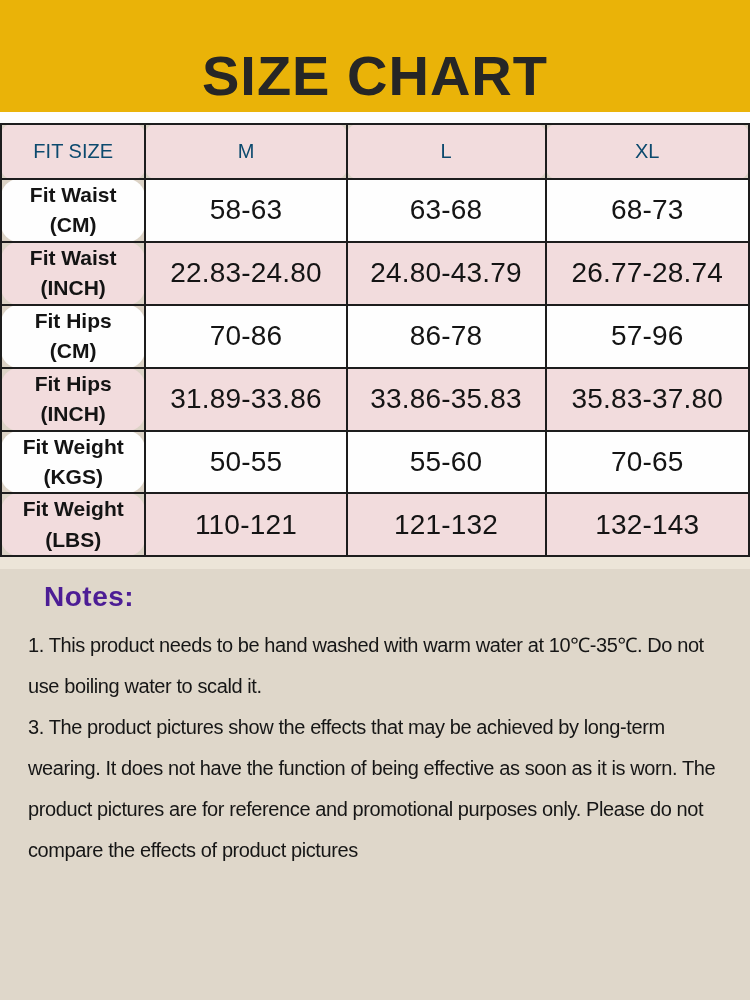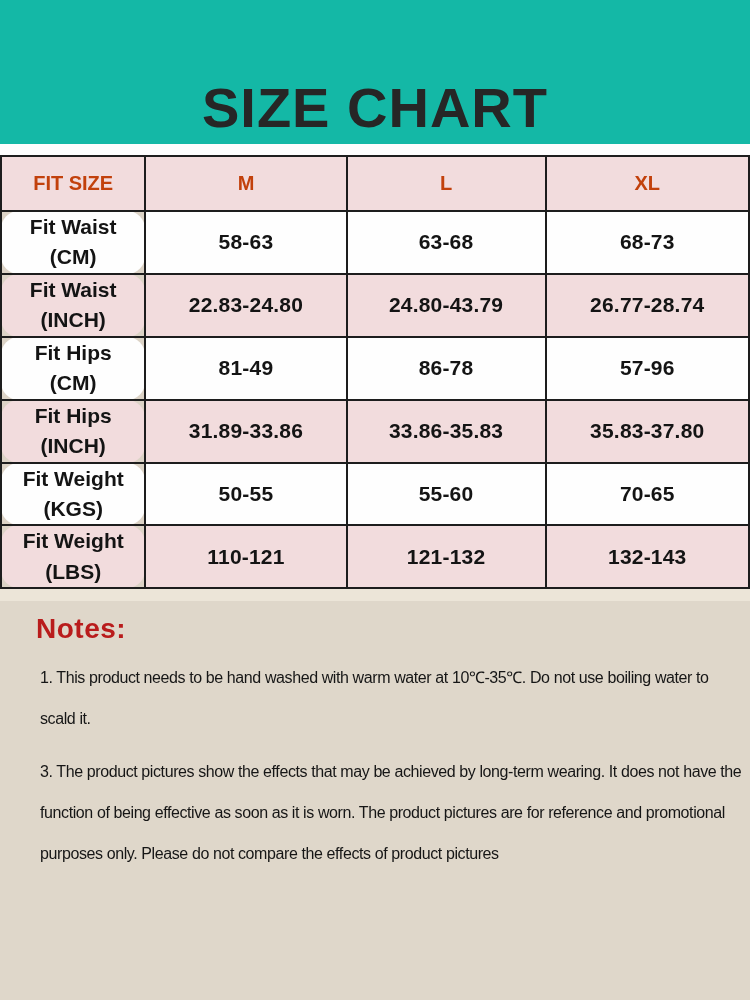--- a/index.html
+++ b/index.html
@@ -6,25 +6,25 @@
   html, body { margin: 0; padding: 0; }
   body {
     width: 750px;
     height: 1000px;
     background: #dcd3c6;
     font-family: "Liberation Sans", sans-serif;
     color: #141414;
     overflow: hidden;
   }
   .header {
-    height: 144px;
+    height: 112px;
     display: flex;
     align-items: flex-end;
     justify-content: center;
-    background: #14b8a6;
+    background: #eab308;
     text-align: right;
   }
   .page-title {
     font-size: 56px;
     font-weight: bold;
     color: #262626;
     letter-spacing: 1px;
     line-height: 1;
     padding-bottom: 8px;
   }
@@ -46,57 +46,58 @@
     text-align: center;
     vertical-align: middle;
     padding: 0;
   }
   .size-table tr { height: 55px; }
   .size-table thead tr { background: #f2dcdd; }
   .size-table tbody tr:nth-child(odd)  { background: #fefefe; }
   .size-table tbody tr:nth-child(even) { background: #f2dcdd; }
   .size-table th {
     font-size: 20px;
-    font-weight: bold;
-    color: #c2410c;
+    font-weight: normal;
+    color: #0c4a6e;
+    border-radius: 11px;
   }
   .size-table td.row-label {
     font-size: 21px;
     font-weight: bold;
     white-space: pre-line;
     line-height: 1.45;
     border-radius: 18px;
   }
   .size-table td.cell-value {
-    font-size: 21px;
-    font-weight: bold;
+    font-size: 28px;
+    font-weight: normal;
     letter-spacing: 0.2px;
     margin-top: 27px;
   }
   .table-shadow-strip {
     height: 12px;
     background: #ece5d8;
   }
   .notes-section {
     background: #dfd7ca;
     height: 468px;
     padding: 8px 20px 0 28px;
   }
   .notes-heading {
     font-size: 28px;
     font-weight: bold;
-    color: #b91c1c;
-    margin: 4px 0 12px 8px;
+    color: #4c1d95;
+    margin: 4px 0 12px 16px;
     letter-spacing: 0.5px;
   }
   .note-item {
-    font-size: 16px;
+    font-size: 20px;
     line-height: 41px;
     letter-spacing: -0.4px;
-    margin: 12px;
+    margin: 0;
     width: 702px;
     color: #161616;
   }
 </style>
 </head>
 <body>
 
 <div class="header">
   <div class="page-title">SIZE CHART</div>
 </div>
@@ -129,21 +130,21 @@
     <tr>
       <td class="row-label">Fit Waist
 (INCH)</td>
       <td class="cell-value">22.83-24.80</td>
       <td class="cell-value">24.80-43.79</td>
       <td class="cell-value">26.77-28.74</td>
     </tr>
     <tr>
       <td class="row-label">Fit Hips
 (CM)</td>
-      <td class="cell-value">81-49</td>
+      <td class="cell-value">70-86</td>
       <td class="cell-value">86-78</td>
       <td class="cell-value">57-96</td>
     </tr>
     <tr>
       <td class="row-label">Fit Hips
 (INCH)</td>
       <td class="cell-value">31.89-33.86</td>
       <td class="cell-value">33.86-35.83</td>
       <td class="cell-value">35.83-37.80</td>
     </tr>

